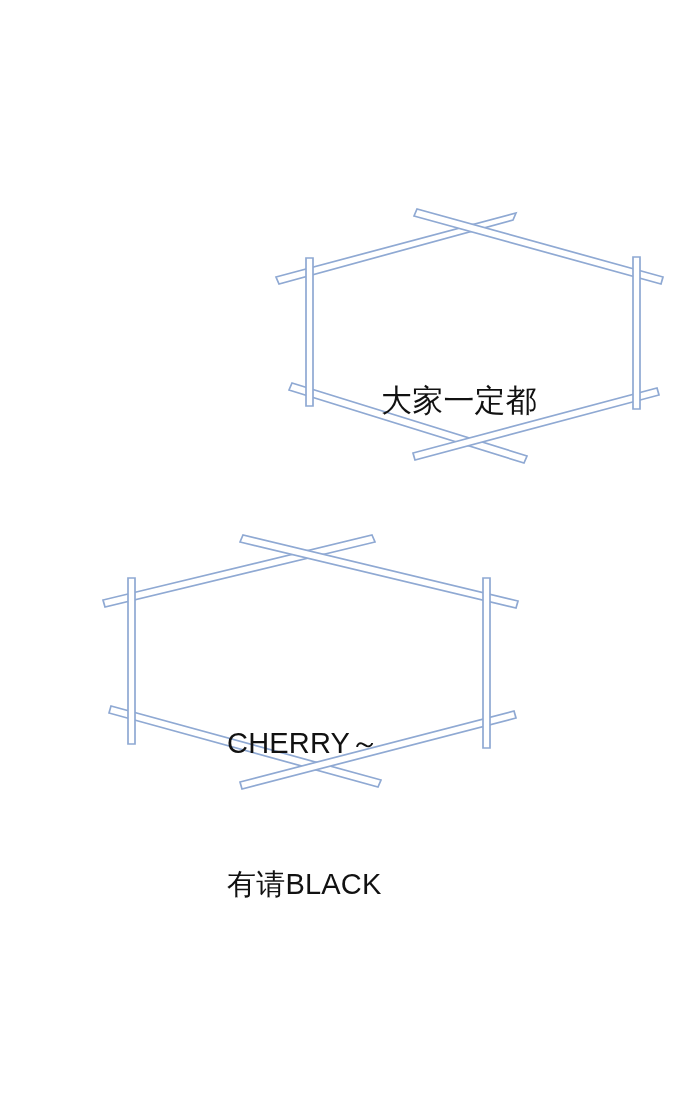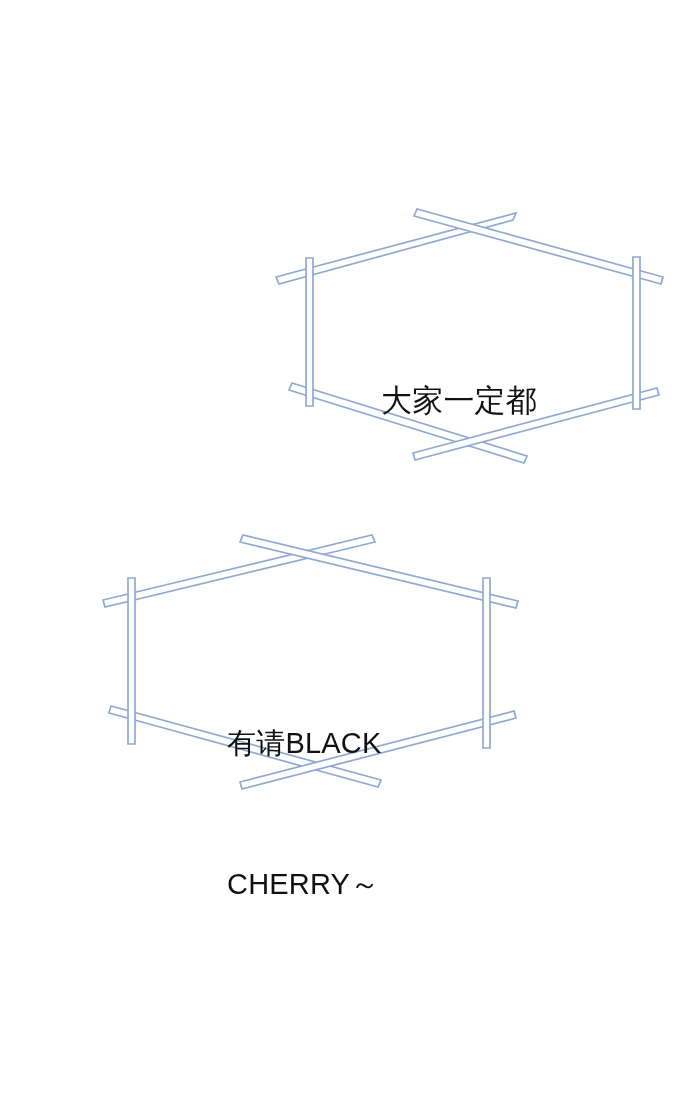--- a/index.html
+++ b/index.html
@@ -104,18 +104,18 @@
 
         <polygon class="stick" points="514,711 516,718 242,789 240,782"></polygon>
 
         <polygon class="stick" points="128,578 135,578 135,744 128,744"></polygon>
 
         <polygon class="stick" points="483,578 490,578 490,748 483,748"></polygon>
       </g>
     </svg>
 
     <div class="bubble-text" id="bubble-2-text">
+      <span class="line">CHERRY～</span>
       <span class="line">有请BLACK</span>
-      <span class="line">CHERRY～</span>
     </div>
 
   </div>
 </div>
 
 </body></html>

